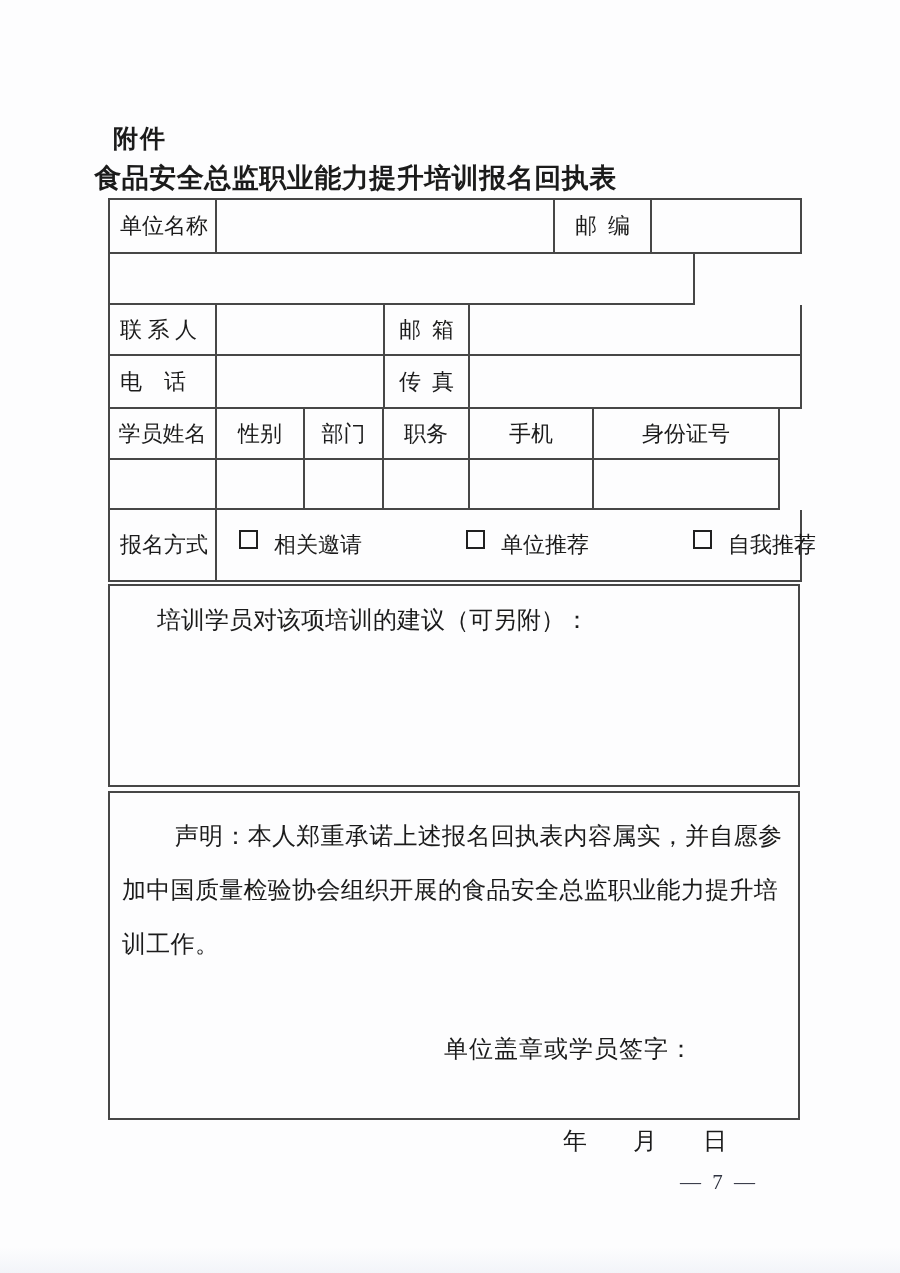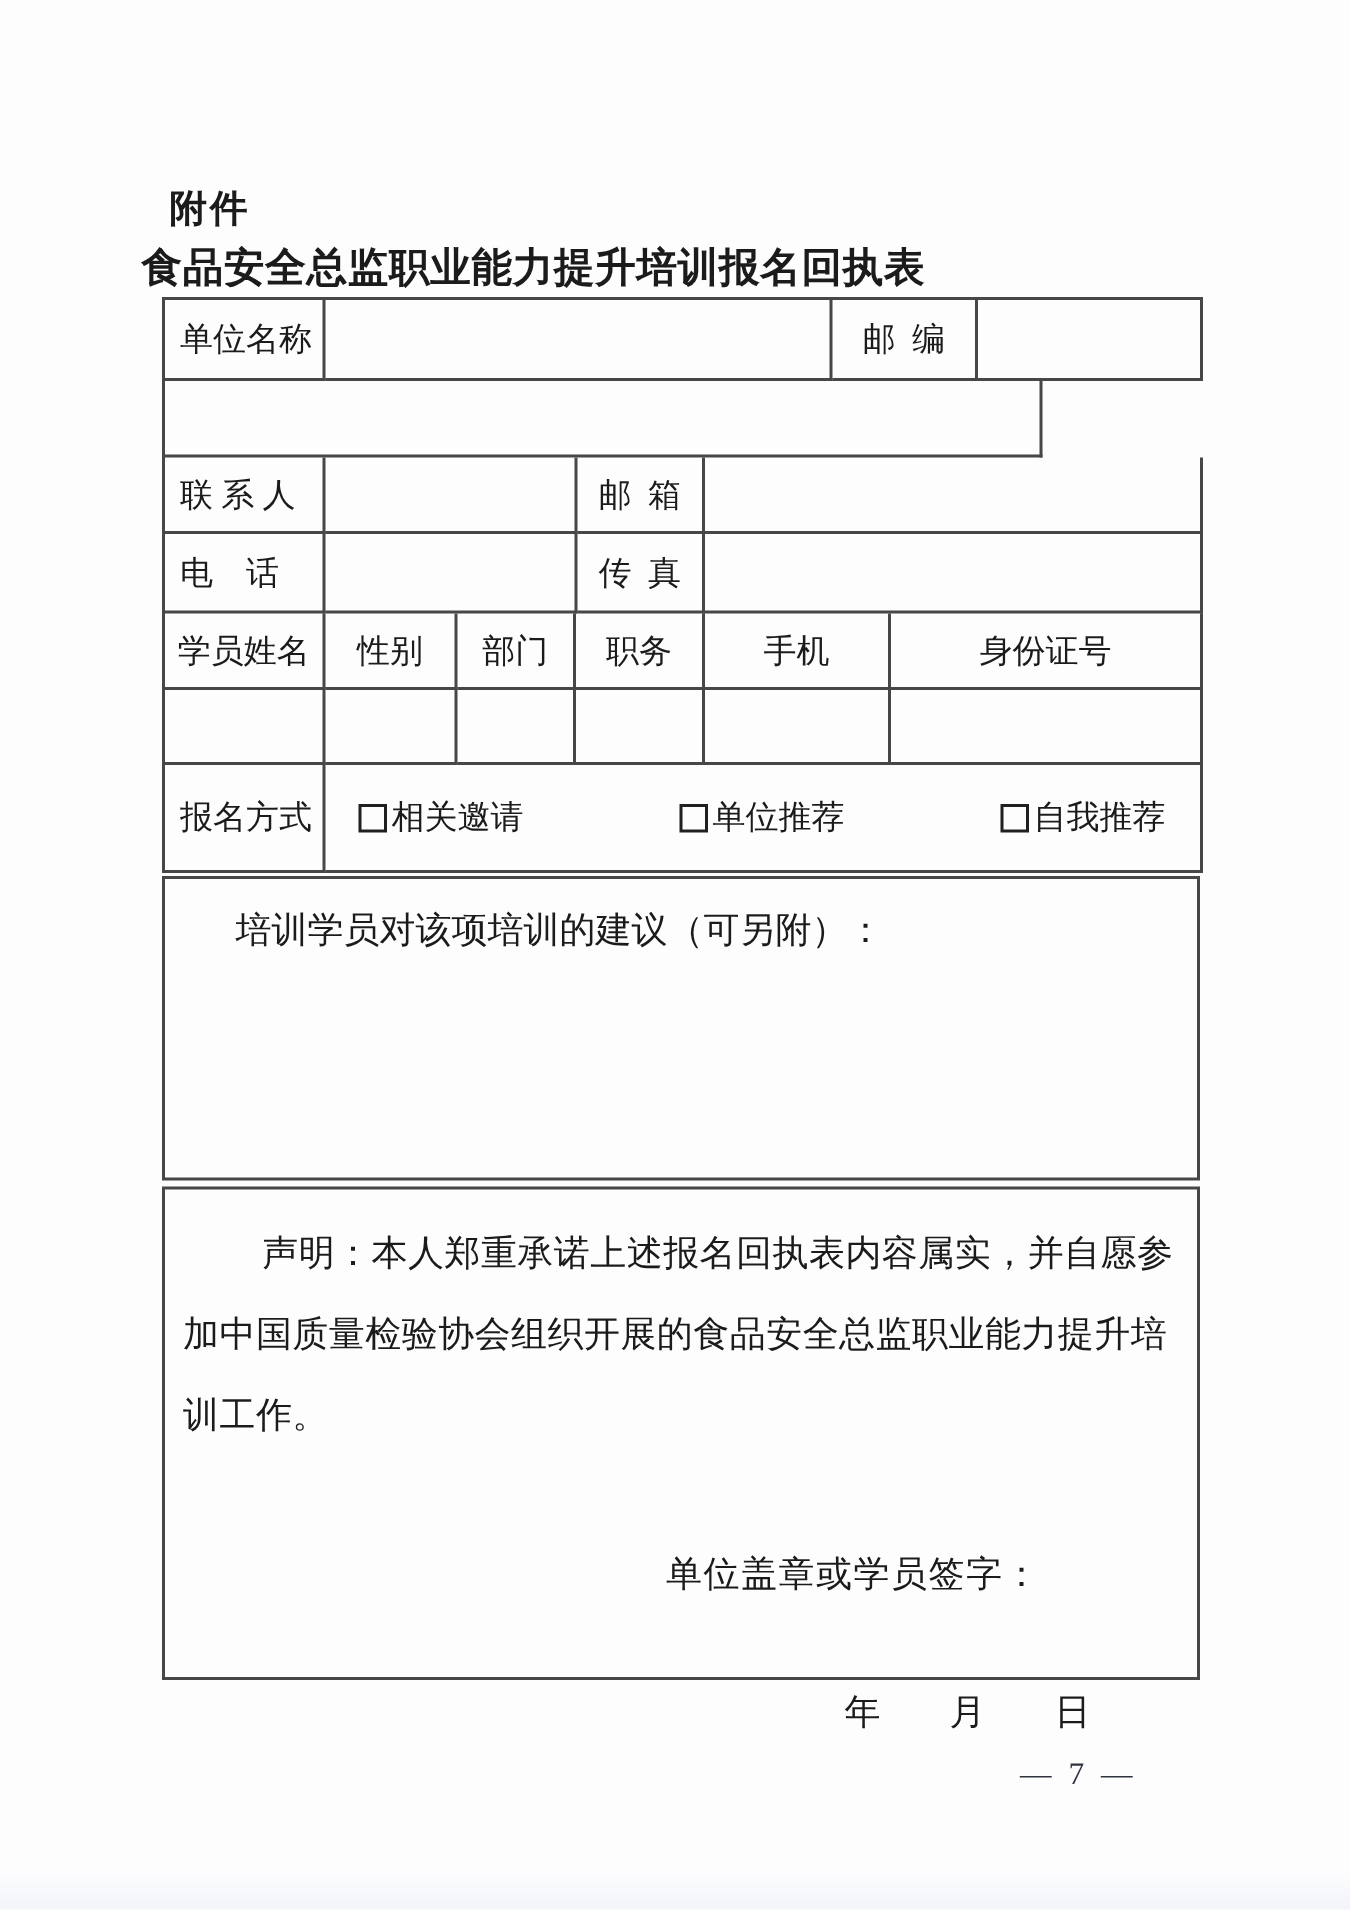--- a/index.html
+++ b/index.html
@@ -32,23 +32,23 @@
     box-sizing:border-box;
     border-right:2px solid #474747;border-bottom:2px solid #474747;
     display:flex;align-items:center;
     font-size:22px;white-space:pre;
   }
   .lab{padding-left:10px;}
   .ctr{justify-content:center;}
   .h54{height:54px}.h51{height:51px}.h53{height:53px}.h50{height:50px}.h72{height:72px}
   .w107{width:107px}.w338{width:338px}.w97{width:97px}.w150{width:150px}
   .w585{width:585px}.w168{width:168px}.w85{width:85px}.w332{width:332px}
-  .w88{width:88px}.w79{width:79px}.w86{width:86px}.w124{width:124px}.w208{width:208px}
+  .w88{width:88px}.w79{width:79px}.w86{width:86px}.w124{width:124px}.w208{width:186px}
   .reg-options{padding-left:22px;display:flex;gap:104px;}
-  .reg-option{display:flex;align-items:center;gap:3px;font-size:22px;}
+  .reg-option{display:flex;gap:16px;font-size:22px;}
   .cbox{
     display:inline-block;width:15px;height:15px;
     border:2px solid #202020;background:transparent;flex:0 0 auto;
   }
   .suggestion-box{
     position:absolute;left:108px;top:584px;width:692px;height:203px;
     box-sizing:border-box;border:2px solid #474747;
   }
   .suggestion-text{
     margin:18px 0 0 47px;font-size:24px;

